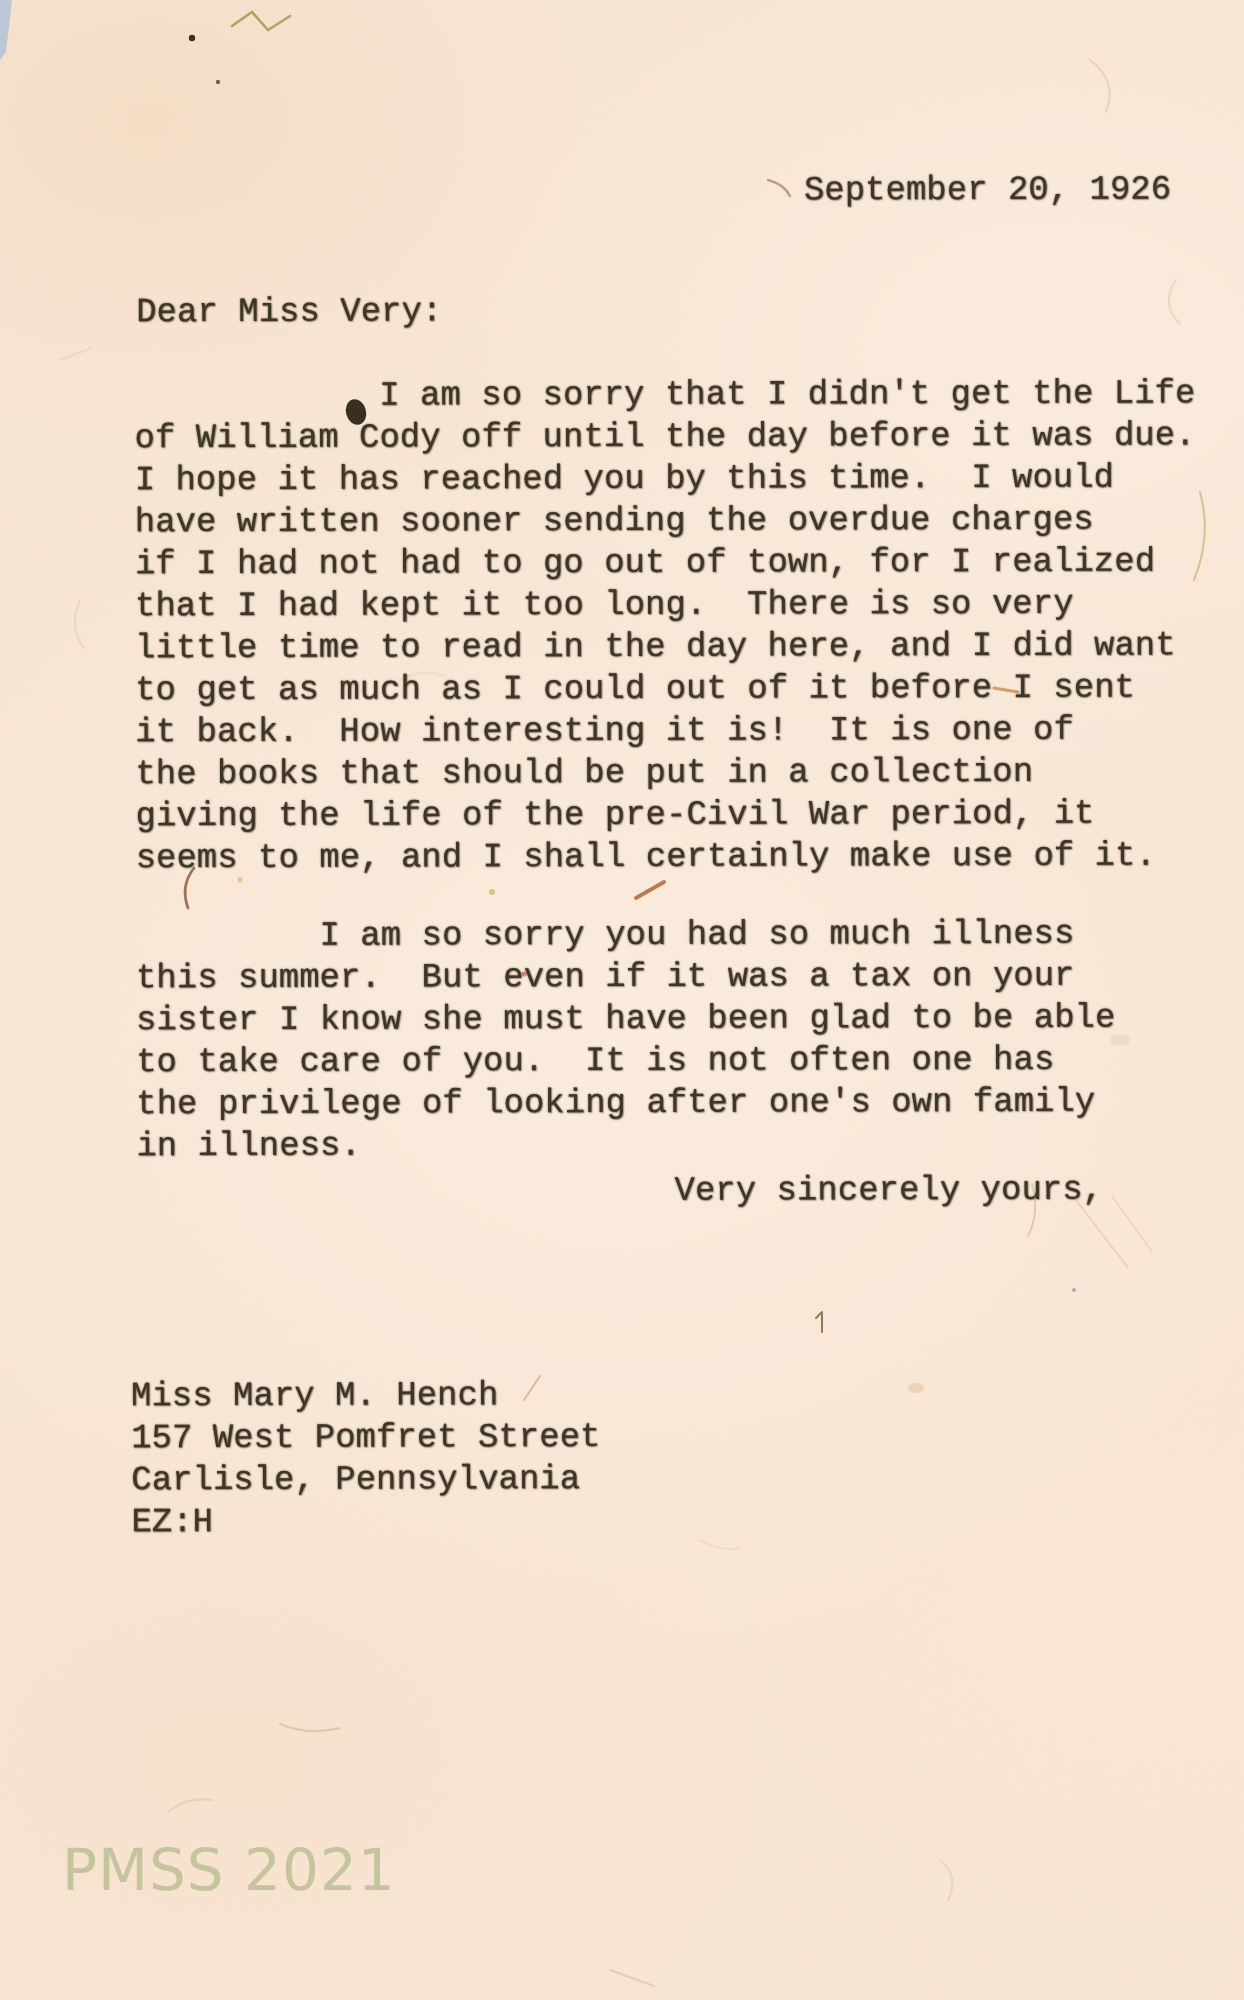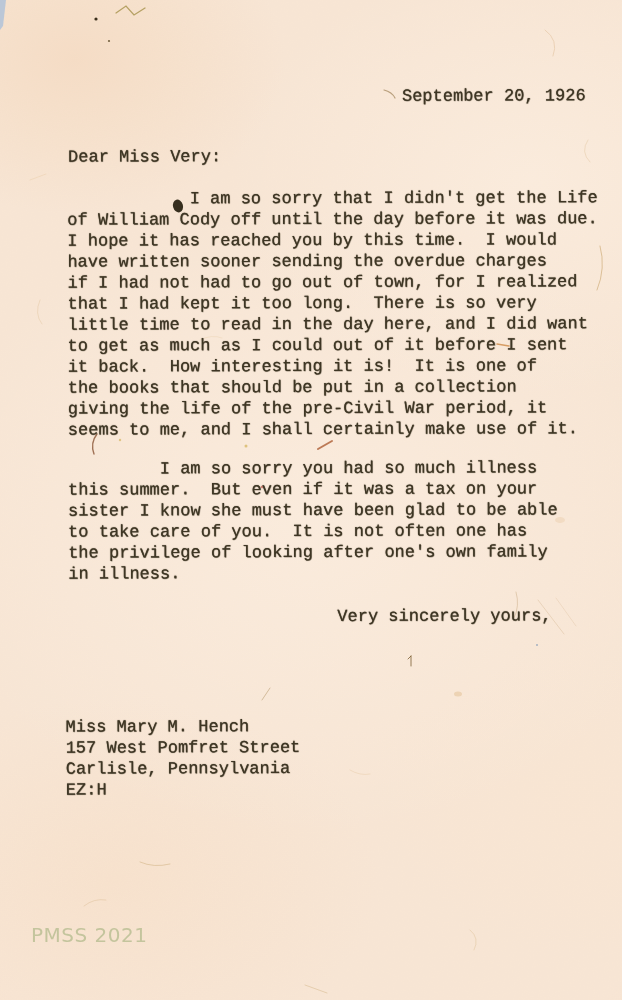--- a/index.html
+++ b/index.html
@@ -39,28 +39,28 @@
     text-shadow: 0 0 1px rgba(62,54,36,0.85), 0.5px 0.5px 0.6px rgba(62,54,36,0.35);
   }
   .letter > div {
     position: absolute;
     white-space: pre;
   }
   .date       { left: 403px; top:  86px; }
   .salutation { left:  69px; top: 146px; }
   .para1      { left:  68px; top: 188px; }
   .para2      { left:  68px; top: 458px; }
-  .closing    { left: 337px; top: 606px; }
-  .address    { left:  65px; top: 688px; margin-top: 28px; }
+  .closing    { left: 337px; top: 586px; }
+  .address    { left:  65px; top: 688px; }
   .watermark {
     position: absolute;
     left: 31px;
     top: 918px;
     font-family: "DejaVu Sans", sans-serif;
-    font-size: 20px;
+    font-size: 29px;
     line-height: 34px;
     letter-spacing: 0.5px;
     color: rgba(134, 160, 96, 0.45);
     white-space: pre;
   }
 </style>
 </head>
 <body>
 
 <div class="paper">

